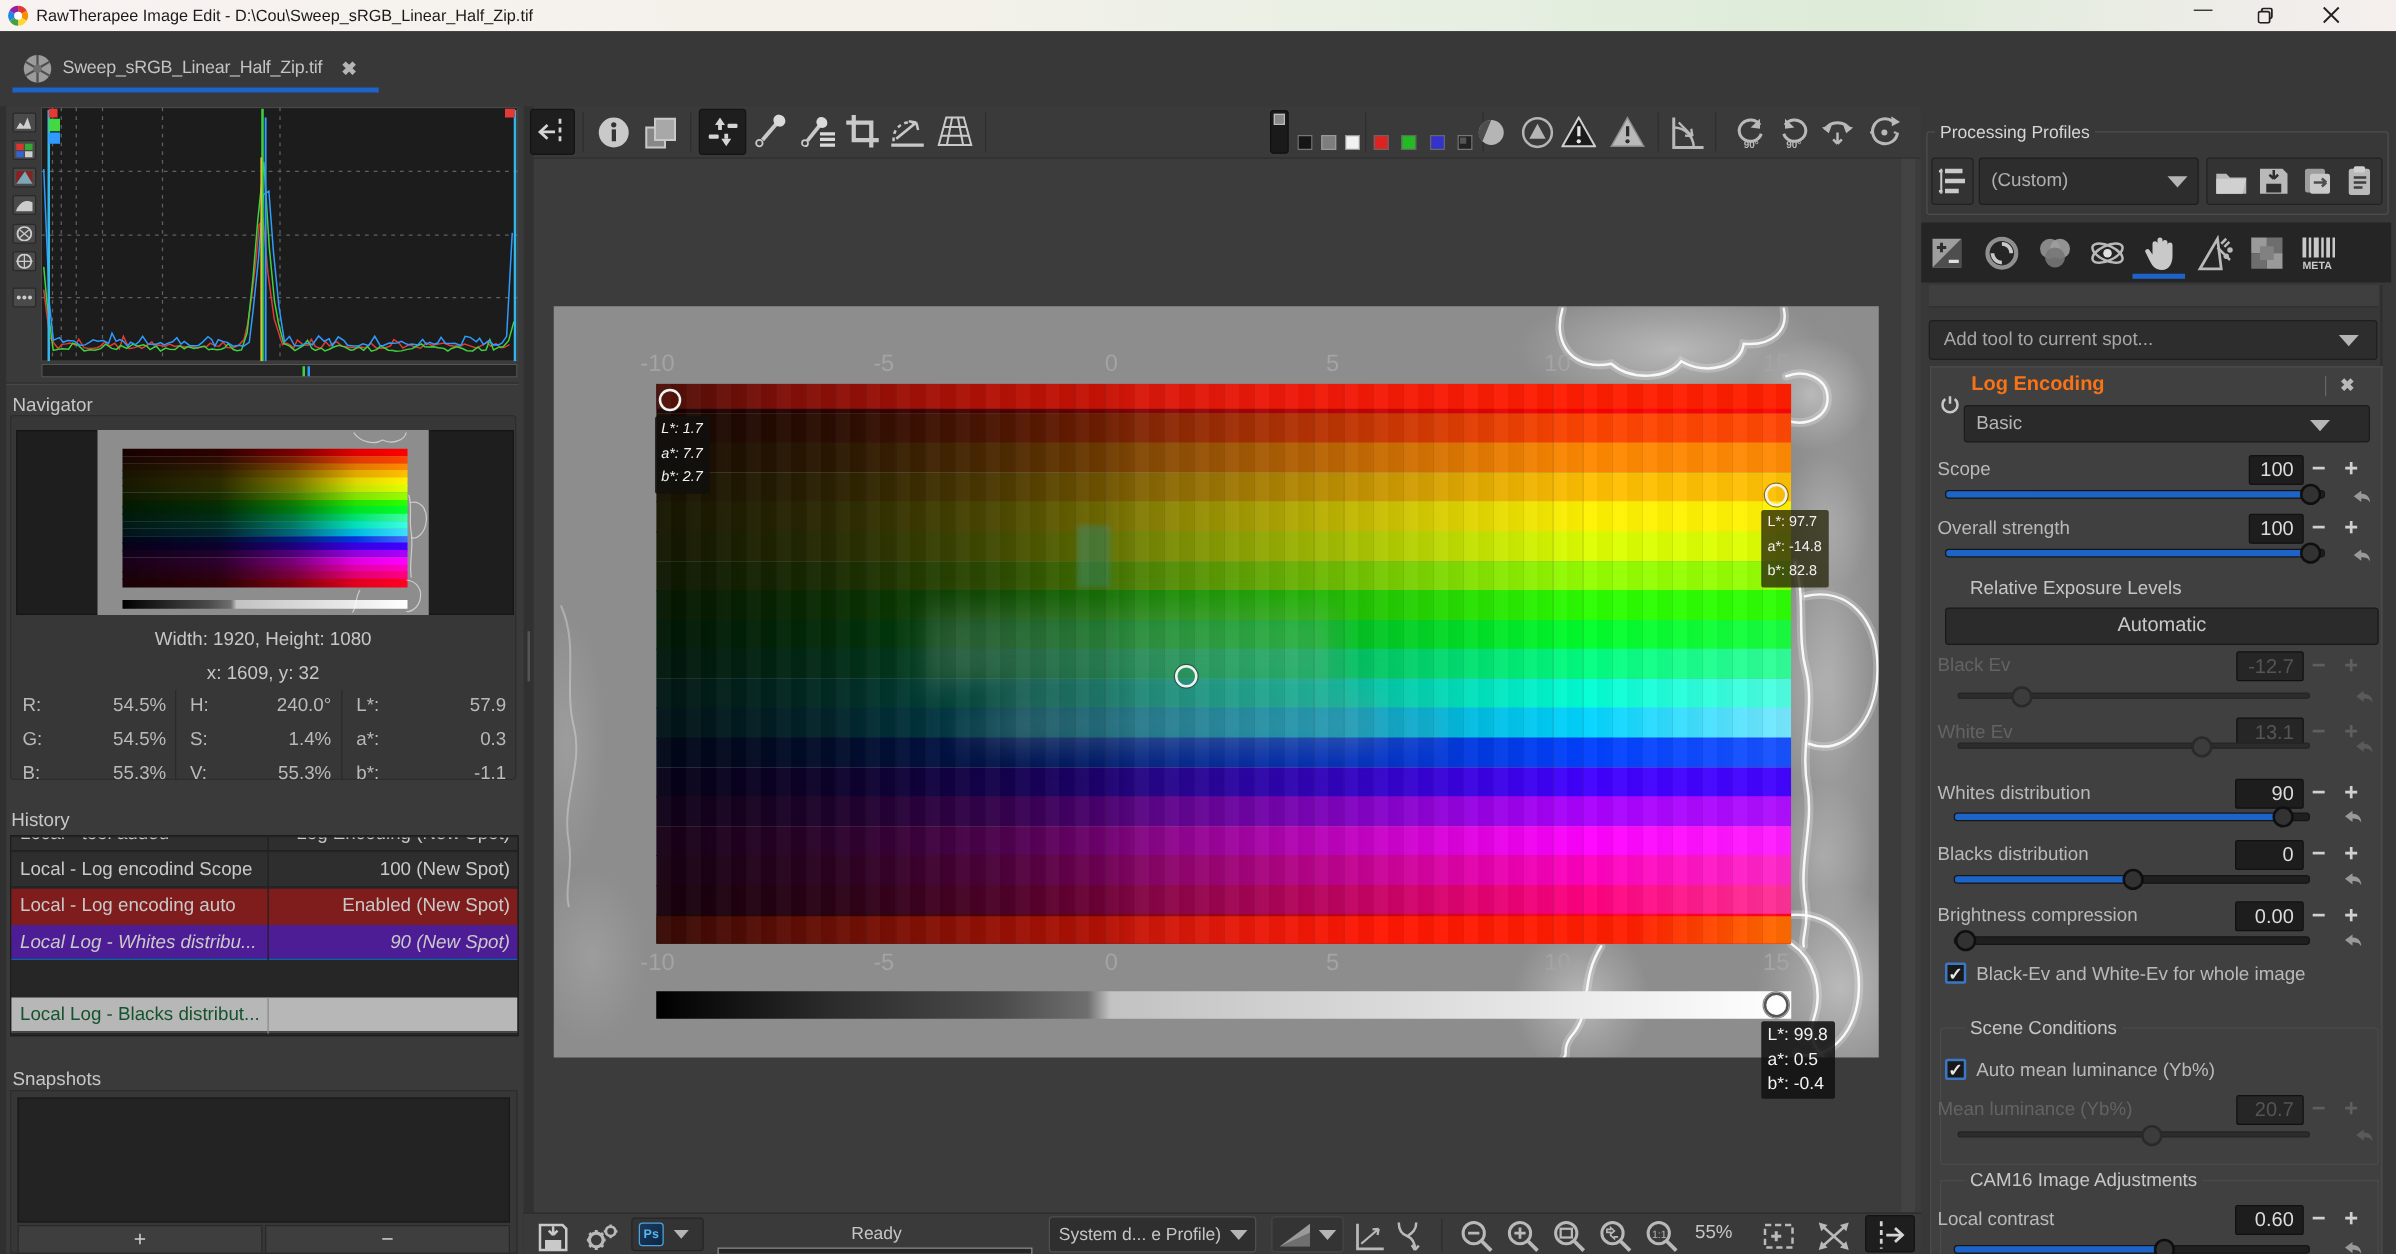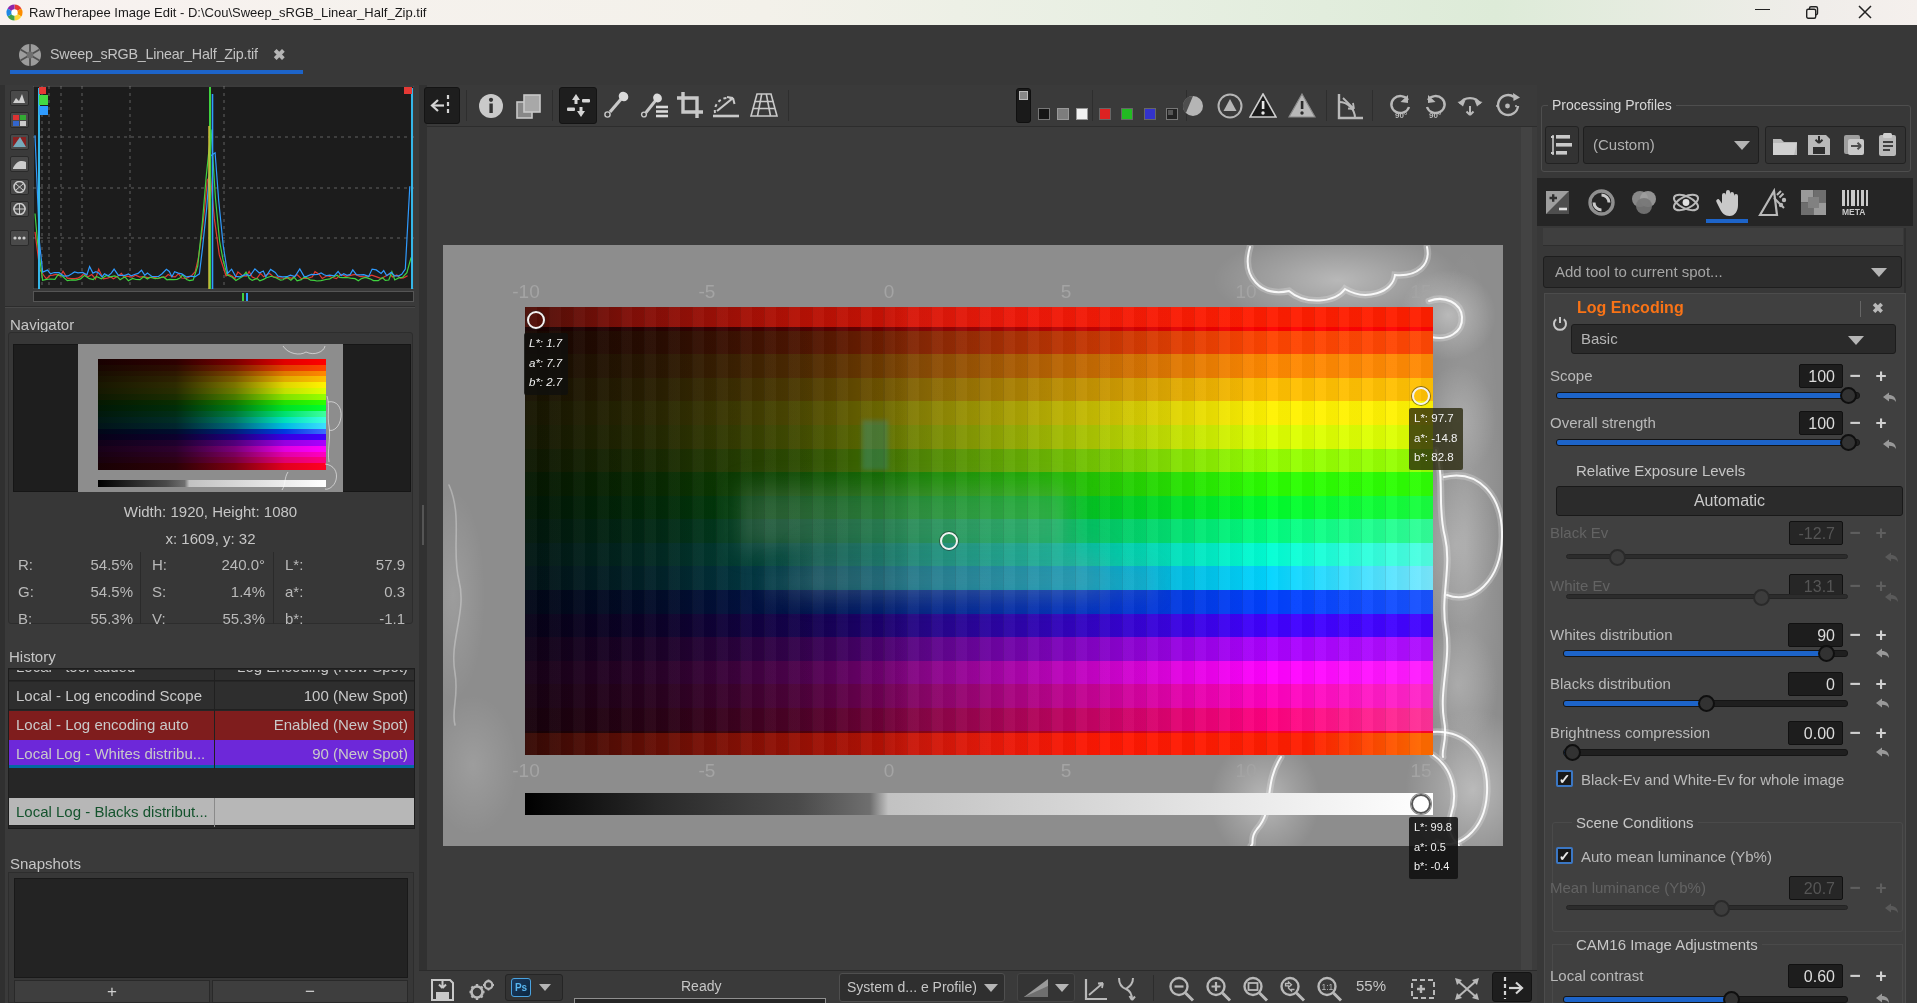--- a/index.html
+++ b/index.html
@@ -184,21 +184,21 @@
 <div class="abs" style="left:0px;top:12px;width:405px;height:28px;background:#2e2e2e;border-bottom:1px solid #202020;">
 <span class="abs" style="left:7px;top:5px;font-size:15px;color:#c9c9c9;white-space:nowrap;">Local - Log encodind Scope</span>
 <div class="abs" style="left:205px;top:0;width:1px;height:29px;background:#202020;"></div>
 <span class="abs" style="left:207px;top:5px;width:192px;text-align:right;font-size:15px;color:#c9c9c9;white-space:nowrap;">100 (New Spot)</span>
     </div>
 <div class="abs" style="left:0px;top:41px;width:405px;height:40px;background:#7f1d1d;border-bottom:1px solid #202020;text-decoration:underline;">
 <span class="abs" style="left:7px;top:5px;font-size:15px;color:#c9c9c9;white-space:nowrap;">Local - Log encoding auto</span>
 <div class="abs" style="left:205px;top:0;width:1px;height:29px;background:#202020;"></div>
 <span class="abs" style="left:207px;top:5px;width:192px;text-align:right;font-size:15px;color:#c9c9c9;white-space:nowrap;">Enabled (New Spot)</span>
     </div>
-<div class="abs" style="left:0px;top:70px;width:405px;height:28px;background:#6d28d9;border-bottom:3px solid #0369a1;">
+<div class="abs" style="left:0px;top:70px;width:405px;height:28px;background:#4c1d95;border-bottom:1px solid #0369a1;font-style:italic;">
 <span class="abs" style="left:7px;top:5px;font-size:15px;color:#c9c9c9;white-space:nowrap;">Local Log - Whites distribu...</span>
 <div class="abs" style="left:205px;top:0;width:1px;height:29px;background:#202020;"></div>
 <span class="abs" style="left:207px;top:5px;width:192px;text-align:right;font-size:15px;color:#c9c9c9;white-space:nowrap;">90 (New Spot)</span>
     </div>
 <div class="abs" style="left:0px;top:128px;width:405px;height:28px;background:#b7b7b7;border-bottom:1px solid #202020;">
 <span class="abs" style="left:7px;top:5px;font-size:15px;color:#14532d;white-space:nowrap;">Local Log - Blacks distribut...</span>
 <div class="abs" style="left:205px;top:0;width:1px;height:29px;background:#8a8a8a;"></div>
 <span class="abs" style="left:207px;top:5px;width:192px;text-align:right;font-size:15px;color:#262626;white-space:nowrap;margin-top:36px;">0 (New Spot)</span>
     </div>
 </div>
@@ -424,21 +424,21 @@
 background:linear-gradient(90deg,rgba(0,0,0,0.08) 0%,rgba(0,0,0,0.05) 40%,rgba(255,255,255,0.02) 42%,rgba(255,255,255,0.0) 100%);"></div>
 </div>
 <div class="abs" style="left:525px;top:793px;width:908px;height:22px;background:linear-gradient(90deg,#000 0%,#2a2a2a 15%,#4a4a4a 30%,#6f6f6f 38%,#c2c2c2 40%,#d9d9d9 64%,#fff 100%);"></div>
 <div class="abs" style="left:527px;top:311px;width:18px;height:18px;border:2px solid #f2f2f2;border-radius:50%;box-shadow:0 0 0 1px rgba(40,40,40,0.55);"></div>
 <div class="abs" style="left:524px;top:333px;background:rgba(16,16,14,0.82);color:#f2f2f2;font-size:11.5px;line-height:19.5px;padding:1px 6px 2px 5px;border-radius:2px;white-space:nowrap;font-style:italic;">L*: 1.7<br>a*: 7.7<br>b*: 2.7</div>
 <div class="abs" style="left:1412px;top:387px;width:18px;height:18px;border:2px solid #f2f2f2;border-radius:50%;box-shadow:0 0 0 1px rgba(40,40,40,0.55);"></div>
 <div class="abs" style="left:1409px;top:408px;background:rgba(40,38,12,0.78);color:#f2f2f2;font-size:11.5px;line-height:19.5px;padding:1px 6px 2px 5px;border-radius:2px;white-space:nowrap;">L*: 97.7<br>a*: -14.8<br>b*: 82.8</div>
 <div class="abs" style="left:940px;top:532px;width:18px;height:18px;border:2px solid #f2f2f2;border-radius:50%;box-shadow:0 0 0 1px rgba(40,40,40,0.55);"></div>
 <div class="abs" style="left:1411px;top:794px;width:20px;height:20px;border:2px solid #f2f2f2;border-radius:50%;box-shadow:0 0 0 1px rgba(40,40,40,0.55);"></div>
 <div class="abs" style="left:1411px;top:794px;width:20px;height:20px;border:2px solid #555;border-radius:50%;"></div>
-<div class="abs" style="left:1409px;top:817px;background:rgba(18,18,18,0.88);color:#f2f2f2;font-size:11px;line-height:19.5px;padding:1px 6px 2px 5px;border-radius:2px;white-space:nowrap;">L*: 99.8<br>a*: 0.5<br>b*: -0.4</div>
+<div class="abs" style="left:1409px;top:817px;background:rgba(18,18,18,0.88);color:#f2f2f2;font-size:14px;line-height:19.5px;padding:1px 6px 2px 5px;border-radius:2px;white-space:nowrap;">L*: 99.8<br>a*: 0.5<br>b*: -0.4</div>
 <div class="abs" style="left:419px;top:970px;width:1118px;height:33px;background:#3a3a3a;border-top:1px solid #2b2b2b;">
 <svg class="abs" style="left:11px;top:7px" width="25" height="24" viewBox="0 0 25 24" fill="none" stroke="#c9c9c9">
 <path d="M2 2 H20 L23 5 V22 H2 Z" stroke-width="2"></path>
       <rect x="6" y="14" width="13" height="8" fill="#c9c9c9" stroke="none"></rect>
 <path d="M12.5 3 V10 M12.5 10 L9 6.5 M12.5 10 L16 6.5" stroke-width="2"></path>
     </svg>
 <svg class="abs" style="left:48px;top:7px" width="30" height="25" viewBox="0 0 30 25" fill="#b9b9b9">
 <circle cx="10" cy="14" r="5.5" fill="none" stroke="#b9b9b9" stroke-width="2.6"></circle>
 <g stroke="#b9b9b9" stroke-width="2.4">
         <path d="M10 6 V9 M10 19 V22 M2.5 14 H5 M15 14 H17.5 M4.5 8.5 L6.5 10.5 M13.5 17.5 L15.5 19.5 M4.5 19.5 L6.5 17.5 M13.5 10.5 L15.5 8.5"></path>

